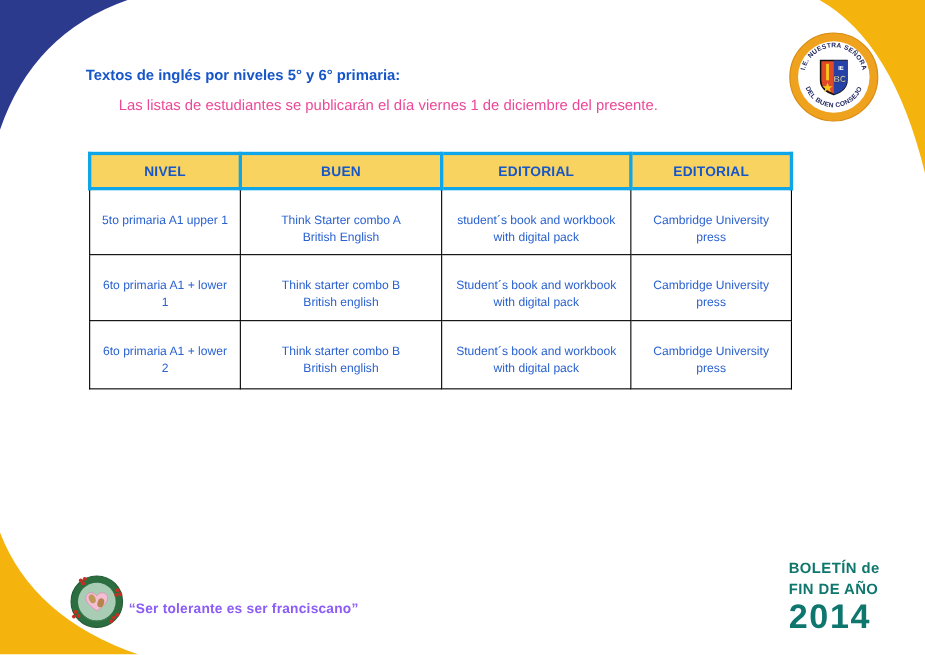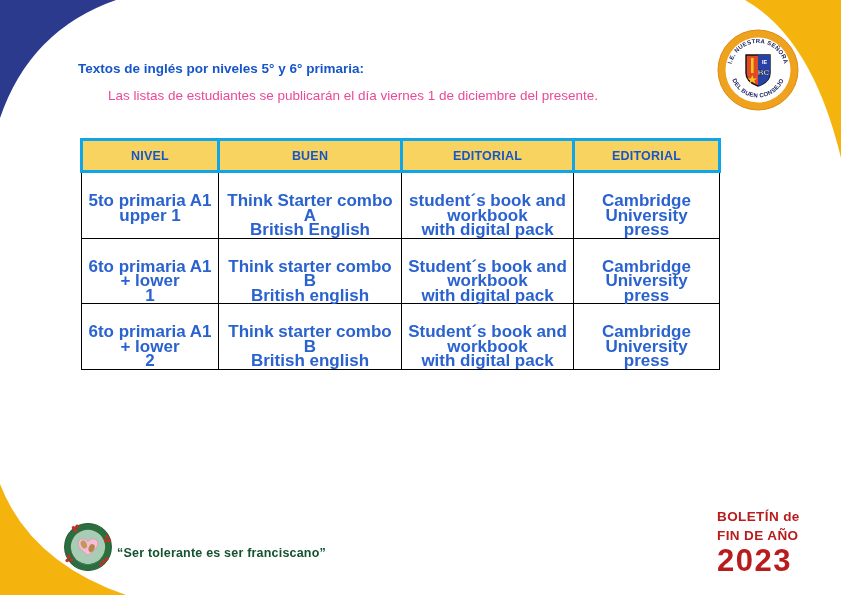--- a/index.html
+++ b/index.html
@@ -20,31 +20,31 @@
     border-collapse:collapse;table-layout:fixed;
   }
   table.books th{
     height:27px;background:#f9d35f;border:3px solid #0ea5e9;
     color:#1656c8;font-size:12.5px;font-weight:700;text-align:center;
     letter-spacing:0.2px;
     margin-left:40px;
   }
   table.books td{
     border:1px solid #000;vertical-align:top;text-align:center;
-    color:#2a62cf;font-size:17px;line-height:14.5px;
-    padding:21px 4px 0 4px;white-space:pre-line;font-weight:bold;
+    color:#2a62cf;font-size:11px;line-height:14.5px;
+    padding:21px 4px 0 4px;white-space:pre-line;
   }
   table.books tbody tr{height:60px;}
   table.books tbody tr:last-child{height:62px;}
 
   .motto-logo{position:absolute;left:62px;top:521px;width:52px;height:52px;}
   .motto{position:absolute;left:117px;top:546px;font-size:12.5px;font-weight:700;
-         color:#14532d;letter-spacing:0.2px;}
+         color:#8b5cf6;letter-spacing:0.2px;}
 
-  .boletin{position:absolute;left:717px;top:507px;color:#b91c1c;text-align:left;}
+  .boletin{position:absolute;left:717px;top:507px;color:#0f766e;text-align:left;}
   .boletin .line{font-size:13.5px;font-weight:700;letter-spacing:0.4px;line-height:19px;}
   .boletin .year{font-size:31px;font-weight:700;line-height:30px;letter-spacing:1.5px;margin-top:1px;}
 </style>
 </head>
 <body>
 
 <svg class="corner-layer" viewBox="0 0 841 595" aria-hidden="true">
   <path d="M0,0 L116,0 Q30,30 0,118 Z" fill="#2c3a8e"></path>
   <path d="M841,0 L745,0 Q812,38 841,158 Z" fill="#f5b30d"></path>
   <path d="M0,595 L0,484 Q30,562 126,595 Z" fill="#f5b30d"></path>
@@ -147,16 +147,16 @@
         <circle cx="9" cy="37.5" r="1.7"></circle>
         <circle cx="5" cy="38" r="1.7"></circle>
     </g>
   </svg>
 
   <div class="motto">“Ser tolerante es ser franciscano”</div>
 
   <div class="boletin">
     <div class="line">BOLETÍN de</div>
     <div class="line">FIN DE AÑO</div>
-    <div class="year">2023</div>
+    <div class="year">2014</div>
   </div>
 
 </div>
 
 </body></html>

